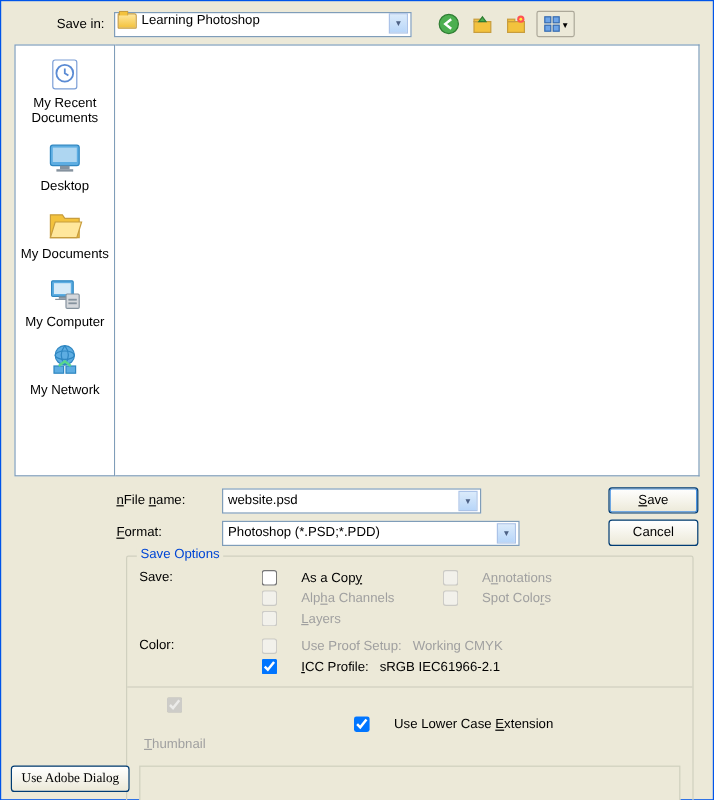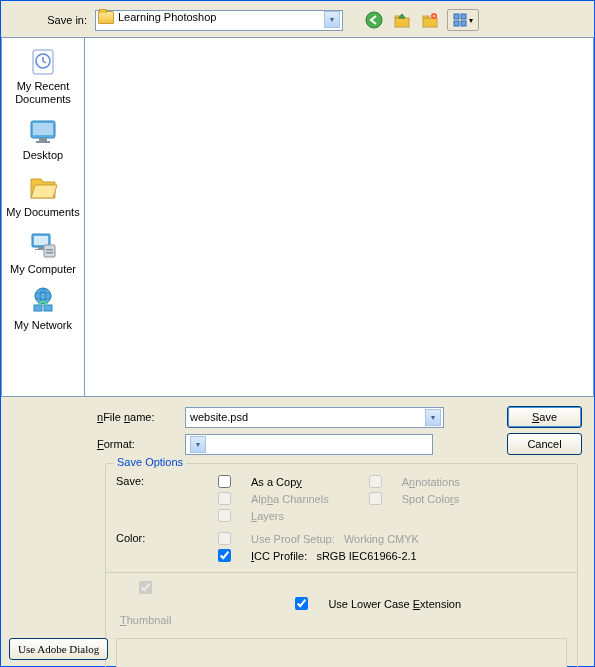--- a/index.html
+++ b/index.html
@@ -19,32 +19,32 @@
 .save-in-label { width: 74px; }
 .folder-dropdown { flex: 0 0 248px; height: 21px; border: 1px solid #7F9DB9; background: #fff; display: flex; align-items: flex-start; padding: 0 2px; position: relative; }
 .folder-icon { width: 16px; height: 13px; background: linear-gradient(to bottom, #FFE79C, #F3C23D); border-radius: 1px 2px 1px 1px; border: 1px solid #C89D3D; margin-right: 4px; position: relative; }
 .folder-icon::before { content: ""; position: absolute; top: -3px; left: 0; width: 6px; height: 3px; background: #F3C23D; border: 1px solid #C89D3D; border-bottom: none; border-radius: 1px 1px 0 0; }
 .dropdown-text { flex: 1; }
 .dropdown-arrow { width: 16px; height: 17px; background: linear-gradient(to bottom, #DBEBFB, #B8D6F9); border: 1px solid #ABC3E8; display: flex; align-items: center; justify-content: center; font-size: 8px; color: #4D6185; }
 
 .toolbar-icons { display: flex; gap: 6px; margin-left: 12px; align-items: center; }
 .tb-icon { width: 22px; height: 22px; display: flex; align-items: center; justify-content: center; }
 
-.main-area { display: flex; height: 360px; padding: 0 0; }
+.main-area { display: flex; height: 360px; padding: 0 11px; }
 .sidebar { width: 84px; border: 1px solid #7F9DB9; background: #fff; display: flex; flex-direction: column; align-items: center; padding-top: 6px; gap: 6px; }
 .sidebar-item { display: flex; flex-direction: column; align-items: center; gap: 2px; padding: 2px 0; cursor: pointer; width: 80px; text-align: center; line-height: 1.15; }
 .sidebar-icon { width: 32px; height: 32px; }
 .file-list { flex: 1; border: 1px solid #7F9DB9; border-left: none; background: #fff; }
 
 .bottom-rows { padding: 4px 12px 0 12px; }
 .form-row { display: flex; align-items: center; margin: 5px 0; }
 .form-label { width: 84px; padding-left: 6px; }
 .form-label-b { width: 88px; }
 .combo { height: 21px; border: 1px solid #7F9DB9; background: #fff; display: flex; align-items: center; padding: 0 2px 0 4px; }
-.combo-filename { width: 259px; gap: 36px; }
+.combo-filename { width: 216px; gap: 36px; }
 .combo-format { width: 248px; }
 .btn { width: 75px; height: 22px; border: 1px solid #003C74; border-radius: 3px; background: linear-gradient(to bottom, #fff, #ECE9D8); cursor: pointer; }
 .btn.default { box-shadow: 0 0 0 1px #4A93E2 inset; border: 1px solid #003C74; }
 .btn u { text-decoration: underline; }
 .btn-col { margin-left: auto; width:75px; }
 
 .groupbox { border: 1px solid #D0D0BF; border-radius: 2px; margin: 8px 4px 4px 92px; padding: 8px 10px 6px 10px; position: relative; }
 .groupbox.full { margin-left: 92px; margin-right: 4px; }
 .group-title { position: absolute; top: -8px; left: 8px; background: #ECE9D8; padding: 0 3px; color: #0046D5; }
 .opt-row { display: flex; align-items: flex-start; margin: 3px 0; }
@@ -173,20 +173,21 @@
       <div class="combo combo-filename">
         <span style="flex:1">website.psd</span>
         <span class="dropdown-arrow">▾</span>
       </div>
       <div class="btn-col"><button class="btn default"><u>S</u>ave</button></div>
     </div>
     <div class="form-row">
       <span class="form-label"></span>
       <span class="form-label-b"><u>F</u>ormat:</span>
       <div class="combo combo-format">
+        <span style="flex:1">Photoshop (*.PSD;*.PDD)</span>
         <span class="dropdown-arrow">▾</span>
       </div>
       <div class="btn-col"><button class="btn">Cancel</button></div>
     </div>
 
     <div class="groupbox full">
       <span class="group-title">Save Options</span>
 
       <div class="opt-row">
         <span class="opt-label">Save:</span>

